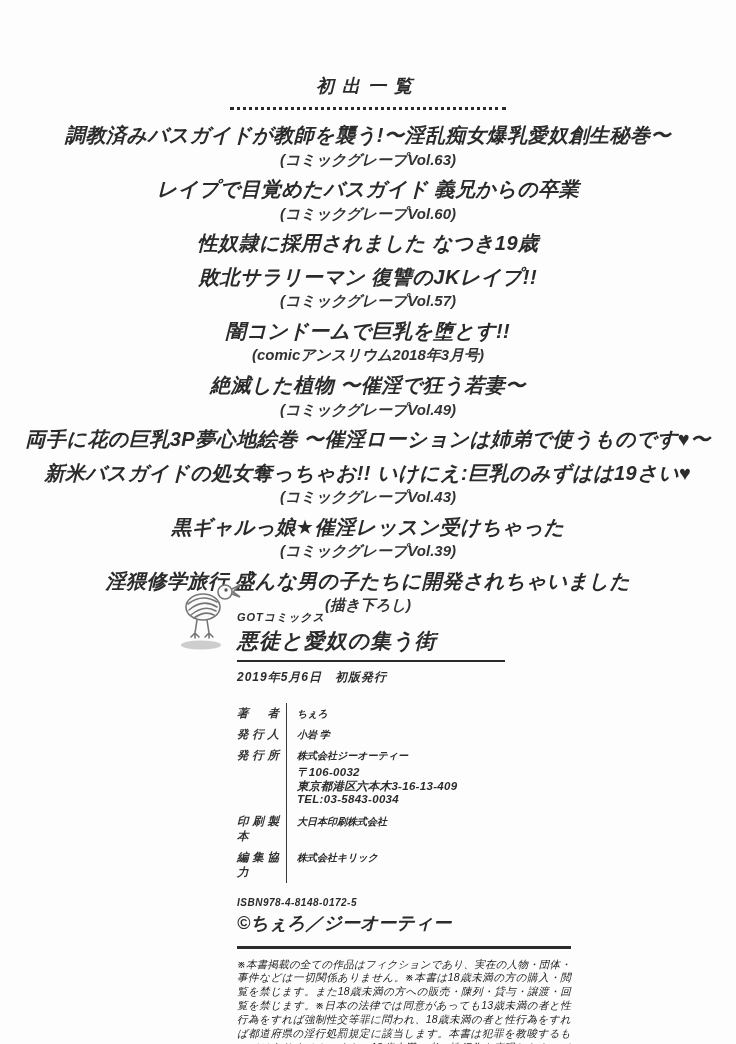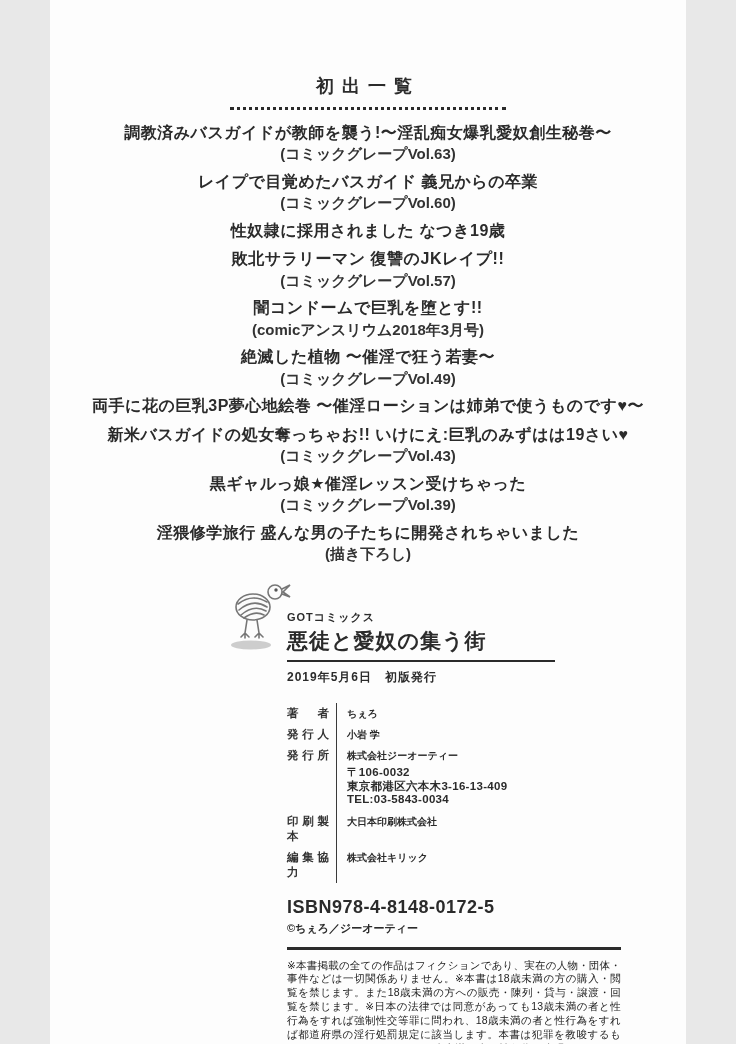--- a/index.html
+++ b/index.html
@@ -1,42 +1,43 @@
 <!DOCTYPE html>
 <html><head>
 <meta charset="utf-8">
 <style>
   html,body{margin:0;padding:0;background:#e8e8e8;}
   .page{
     position:relative;
-    width:636px;height:1044px;
+    width:736px;height:1044px;
     margin:0 auto;
     background:#fdfdfd;
     color:#2b2b2b;
     font-family:"Liberation Sans","DejaVu Sans",sans-serif;
     overflow:hidden;
+    font-style:italic;
   }
 
   
   .pub-list{
     position:absolute;top:74px;left:0;right:0;
     text-align:center;
   }
   .pub-title{
     font-size:18px;font-weight:700;letter-spacing:8px;
     margin:0 0 9px 0;
   }
   .dotline{
     width:276px;height:0;
     margin:0 auto 13px auto;
     border-top:3px dotted #2b2b2b;
   }
   .entry{margin-bottom:8px;}
   .entry-title{
-    font-size:16px;font-weight:700;line-height:1.28;
+    font-size:20px;font-weight:700;line-height:1.28;
     letter-spacing:0.5px;
   }
   .entry-source{
     font-size:15px;font-weight:600;color:#333;
     line-height:1.3;margin-top:1px;
   }
 
   
   .colophon{position:absolute;left:176px;top:576px;width:410px;}
   .bird{position:absolute;left:0;top:4px;width:66px;height:72px;}
@@ -52,22 +53,22 @@
     padding:3px 7px 3px 0;
     font-size:11.5px;font-weight:600;color:#333;
     text-align:justify;text-align-last:justify;
     line-height:15px;
   }
   .dval{padding:2px 0 2px 10px;font-size:10px;font-weight:700;line-height:17px;}
   .dsub{padding:0 0 4px 10px;}
   .dsub div{font-size:11.5px;font-weight:600;line-height:13.5px;letter-spacing:0.3px;}
   .detail-table{margin-bottom:14px;}
 
-  .isbn{font-size:18px;font-weight:700;letter-spacing:0.5px;margin-bottom:3px;}
-  .copyright{font-size:11px;font-weight:700;margin-bottom:11px;}
+  .isbn{font-size:10px;font-weight:700;letter-spacing:0.5px;margin-bottom:3px;}
+  .copyright{font-size:18px;font-weight:700;margin-bottom:11px;}
   .thick-rule{height:0;border:none;border-top:3px solid #2b2b2b;width:334px;margin:0 0 9px 0;}
   .disclaimer{
     margin:0;width:334px;
     font-size:10.5px;font-weight:500;color:#222;
     line-height:1.33;text-align:justify;
     letter-spacing:0.2px;
   }
 </style>
 </head>
 <body>

